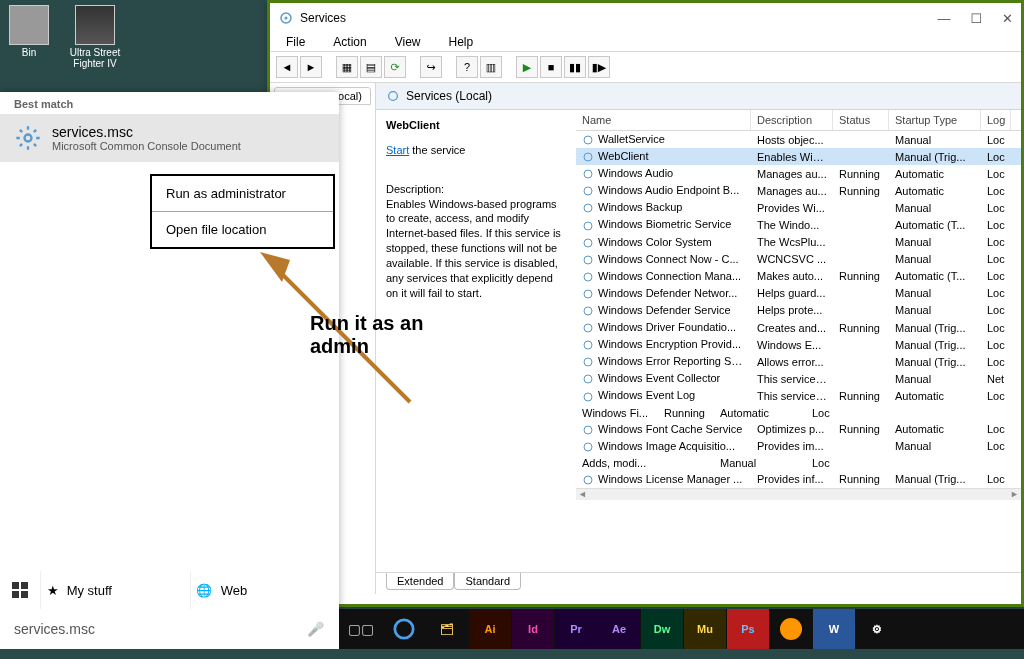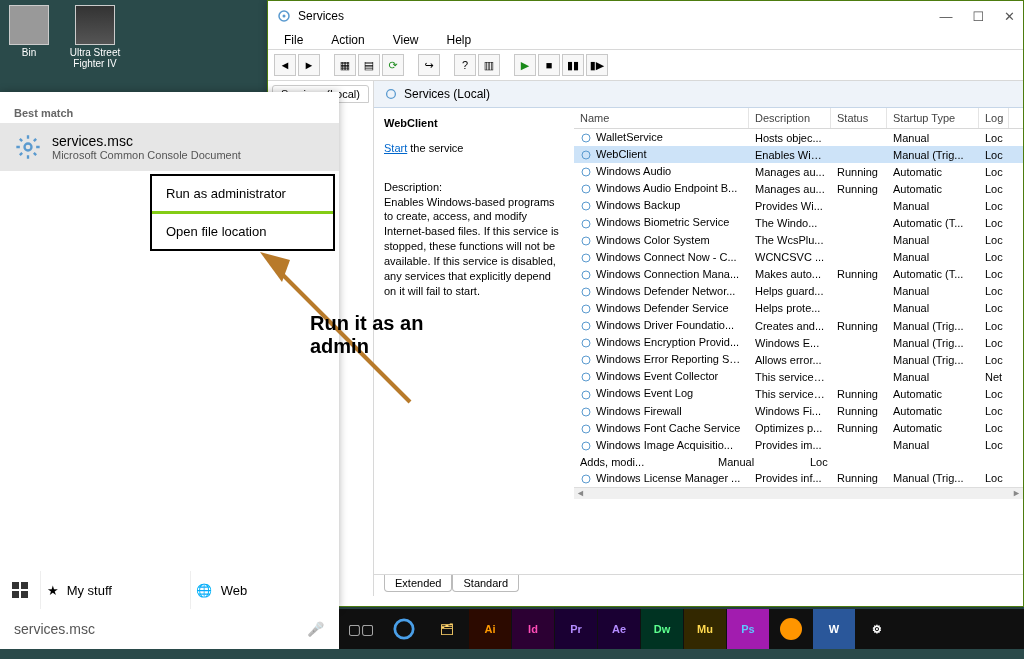--- a/index.html
+++ b/index.html
@@ -8,49 +8,49 @@
 
 .desktop-icons { position: absolute; top: 5px; left: 0; display: flex; gap: 8px; }
 .di { width: 58px; text-align: center; color: #fff; font-size: 10px; line-height: 1.1; }
 .di .icn { width: 40px; height: 40px; margin: 0 auto 2px; background: #888; border: 1px solid #ccc; }
 .di.bin .icn { background: #999; }
 .di.usf .icn { background: linear-gradient(#333,#555); }
 .di.docx .icn { background: #fff; border:1px solid #4a7baa; }
 
 
 .cortana { position: absolute; left: 0; top: 92px; width: 339px; bottom: 50px; background: #fff; box-shadow: 0 0 8px rgba(0,0,0,.3); z-index: 5; }
-.best { padding: 6px 14px 4px; color: #666; font-size: 11px; font-weight: 600; margin-top: 9px; }
+.best { padding: 6px 14px 4px; color: #666; font-size: 11px; font-weight: 600; }
 .match { background: #e6e6e6; padding: 10px 14px; display: flex; align-items: center; gap: 10px; }
 .match .gear { width: 28px; height: 28px; }
 .match .title { font-size: 14px; color: #000; }
 .match .sub { font-size: 11px; color: #555; }
 .ctx { position: absolute; left: 150px; top: 82px; width: 185px; border: 2px solid #000; background: #fff; }
 .ctx div { padding: 10px 14px; font-size: 13px; }
-.ctx div:first-child { border-bottom: 3px solid #84cc16; }
+.ctx div:first-child { border-bottom: 1px solid #84cc16; }
 .annot { position: absolute; left: 310px; top: 220px; font: 600 20px "Century Gothic", sans-serif; color: #000; }
 .arrow { position: absolute; left: 240px; top: 120px; width: 200px; height: 200px; pointer-events: none; }
 .start { width: 40px; display: flex; align-items: center; justify-content: center; color: #fff; }
-.ti.ai{background:#2c0a00;color:#ff9a00}.ti.id{background:#2c0033;color:#ff4db8}.ti.pr{background:#1a0033;color:#b38bff}.ti.ae{background:#1a0033;color:#b38bff}.ti.dw{background:#003322;color:#5cff8f}.ti.mu{background:#332800;color:#ffd94f}.ti.ps{background:#a21caf;color:#5cc8ff}
+.ti.ai{background:#2c0a00;color:#ff9a00}.ti.id{background:#2c0033;color:#ff4db8}.ti.pr{background:#1a0033;color:#b38bff}.ti.ae{background:#1a0033;color:#b38bff}.ti.dw{background:#003322;color:#5cff8f}.ti.mu{background:#332800;color:#ffd94f}.ti.ps{background:#b91c1c;color:#5cc8ff}
 .ti.edge{color:#4a9fe8}.ti.exp{color:#ffd36b}.ti.ff{background:#ff9500;border-radius:50%;width:22px;height:22px;margin:9px}.ti.word{background:#2a579a;color:#fff}.ti.gear{color:#fff}
 body{padding-bottom:0}
 
 .row2 { position:absolute; left:0; bottom:50px; width:339px; height:38px; background:#fff; display:flex; z-index:6;}
 .row2 .start{width:40px;display:flex;align-items:center;justify-content:center;color:#000}
 .row2 .tt{flex:1;display:flex;align-items:center;gap:8px;font-size:13px;padding-left:6px;border-left:1px solid #eee}
 .row3 { position:absolute; left:0; bottom:10px; width:339px; height:40px; background:#fff; display:flex; align-items:center; padding:0 14px; font-size:14px; color:#555; z-index:12;}
 .row3 .mic{margin-left:auto;opacity:.4}
 
 
 .tb { position:absolute; left:339px; right:0; bottom:10px; height:40px; background:#101010; display:flex; align-items:center; z-index:4;}
 .tb .tv{width:44px;height:40px;display:flex;align-items:center;justify-content:center;color:#ccc;font-size:14px}
 .tb .apps{display:flex;gap:1px}
 .tb .ap{width:42px;height:40px;display:flex;align-items:center;justify-content:center;font-weight:600;font-size:11px}
 
 
-.win { position:absolute; left:267px; top:0; right:0; bottom:52px; background:#fff; border:1px solid #4d7c0f; box-shadow:0 2px 8px rgba(0,0,0,.25); z-index:3;}
+.win { position:absolute; left:267px; top:0; right:0; bottom:52px; background:#fff; border:3px solid #4d7c0f; box-shadow:0 2px 8px rgba(0,0,0,.25); z-index:3;}
 .titlebar{height:30px;display:flex;align-items:center;padding:0 8px;gap:6px}
 .titlebar .wicon{width:16px;height:16px}
 .titlebar .wt{font-size:12px}
 .titlebar .winbtns{margin-left:auto;display:flex;gap:20px;color:#555;font-size:13px}
 .menubar{display:flex;gap:28px;padding:2px 16px;font-size:12px}
 .toolbar{display:flex;align-items:center;gap:2px;padding:4px 6px;border-top:1px solid #d8d8d8;border-bottom:1px solid #d8d8d8}
 .toolbar .tb-btn{width:22px;height:22px;border:1px solid #c8c8c8;display:flex;align-items:center;justify-content:center;font-size:11px;background:#f7f7f7}
 .toolbar .sep{width:10px}
 .toolbar .play{color:#1a8a1a}
 
@@ -370,23 +370,20 @@
               <div class="grow">
                 <div class="c-name"><svg class="sicn" viewBox="0 0 12 12">
                     <circle cx="6" cy="6" r="4" fill="none" stroke="#5a9acf"></circle>
                   </svg>Windows Event Log</div>
                 <div class="c-desc">This service ...</div>
                 <div class="c-stat">Running</div>
                 <div class="c-start">Automatic</div>
                 <div class="c-log">Loc</div>
               </div>
               <div class="grow">
-                <div class="c-name"><svg class="sicn" viewBox="0 0 12 12">
-                    <circle cx="6" cy="6" r="4" fill="none" stroke="#5a9acf"></circle>
-                  </svg>Windows Firewall</div>
                 <div class="c-desc">Windows Fi...</div>
                 <div class="c-stat">Running</div>
                 <div class="c-start">Automatic</div>
                 <div class="c-log">Loc</div>
               </div>
               <div class="grow">
                 <div class="c-name"><svg class="sicn" viewBox="0 0 12 12">
                     <circle cx="6" cy="6" r="4" fill="none" stroke="#5a9acf"></circle>
                   </svg>Windows Font Cache Service</div>
                 <div class="c-desc">Optimizes p...</div>

